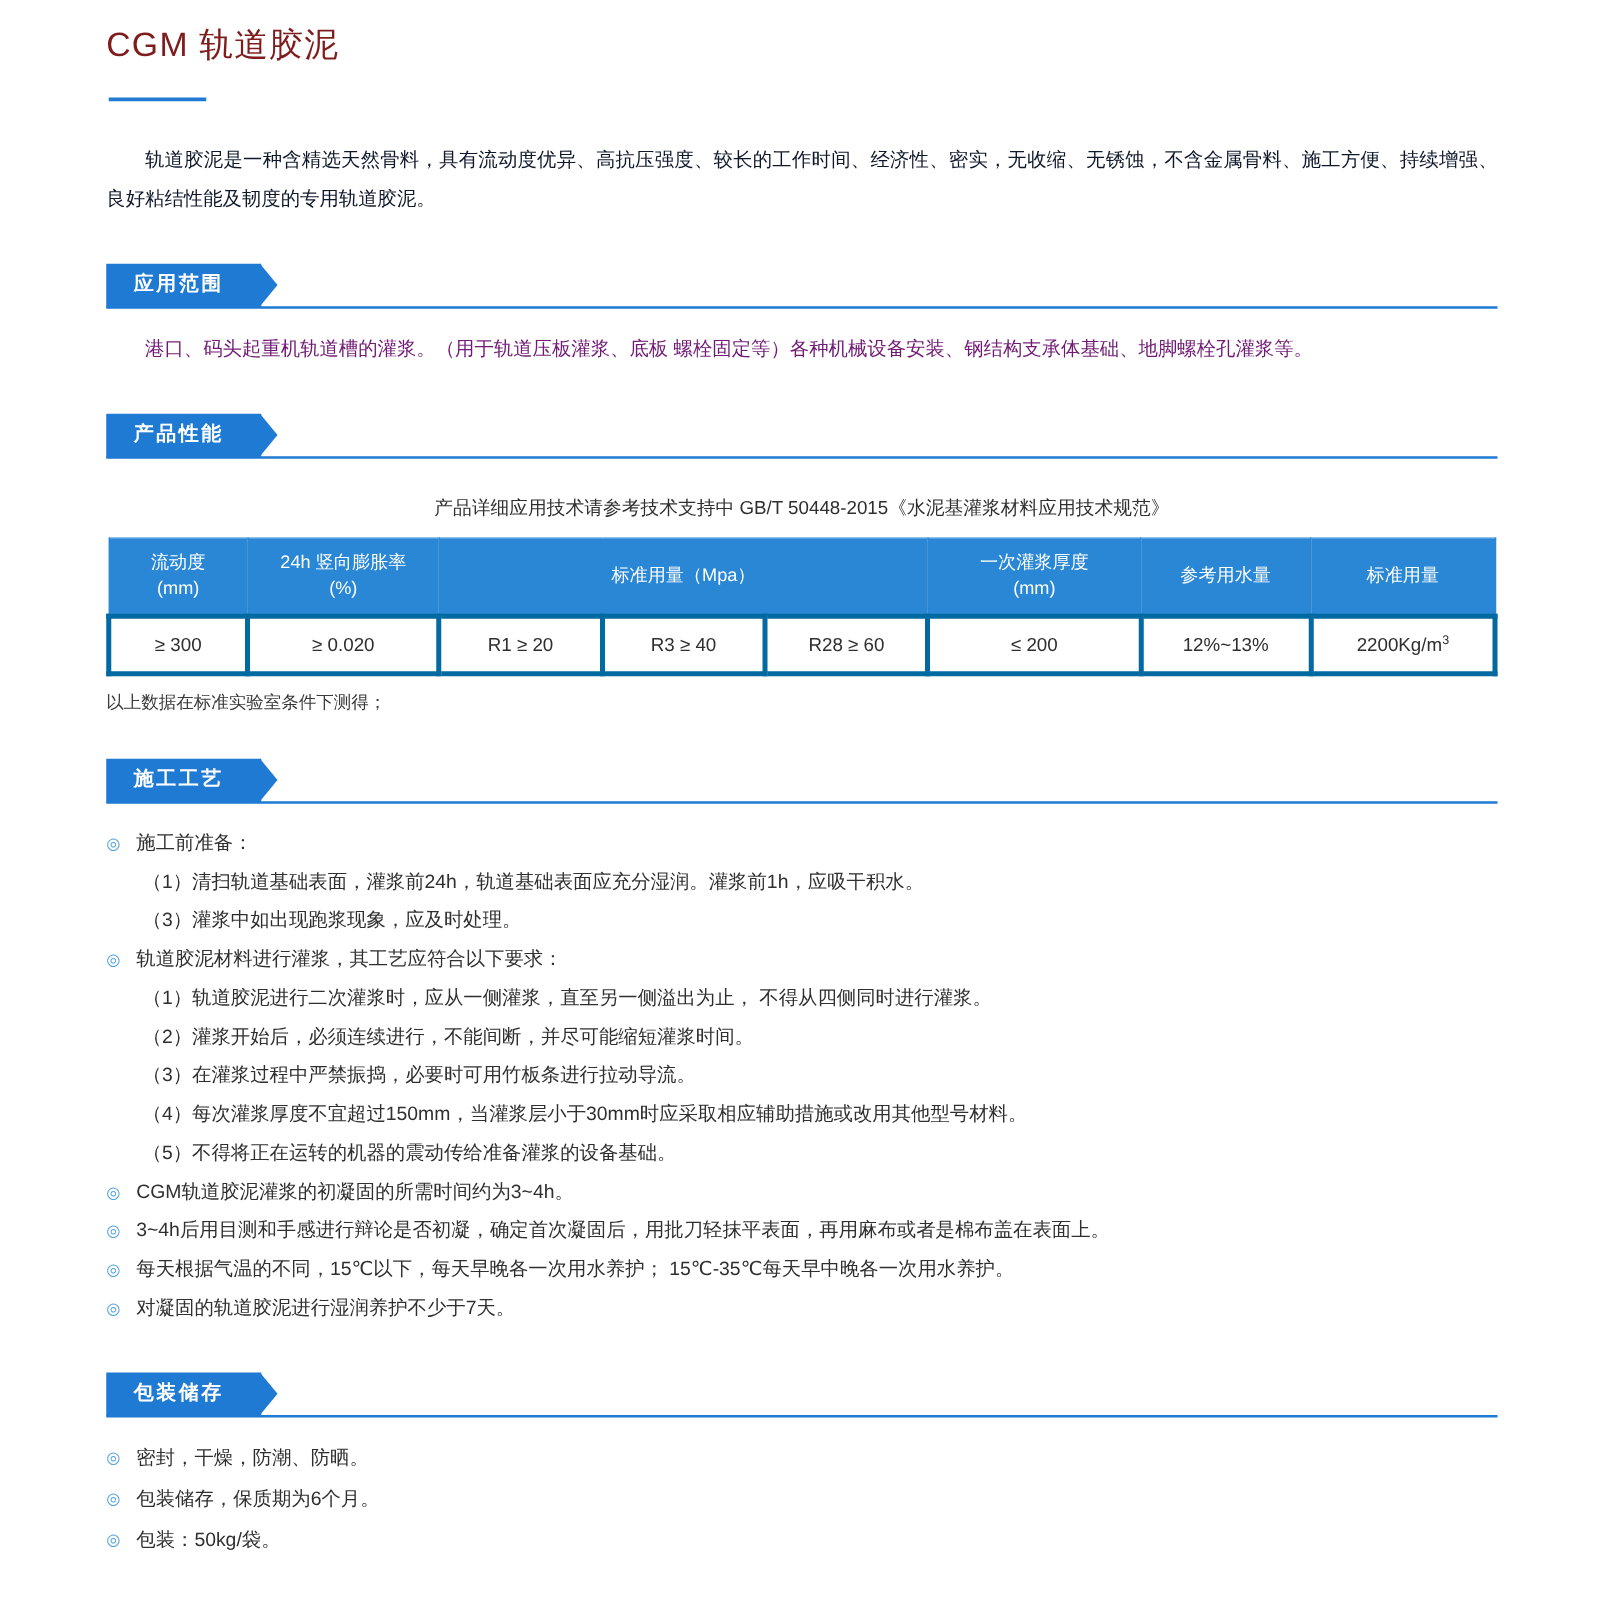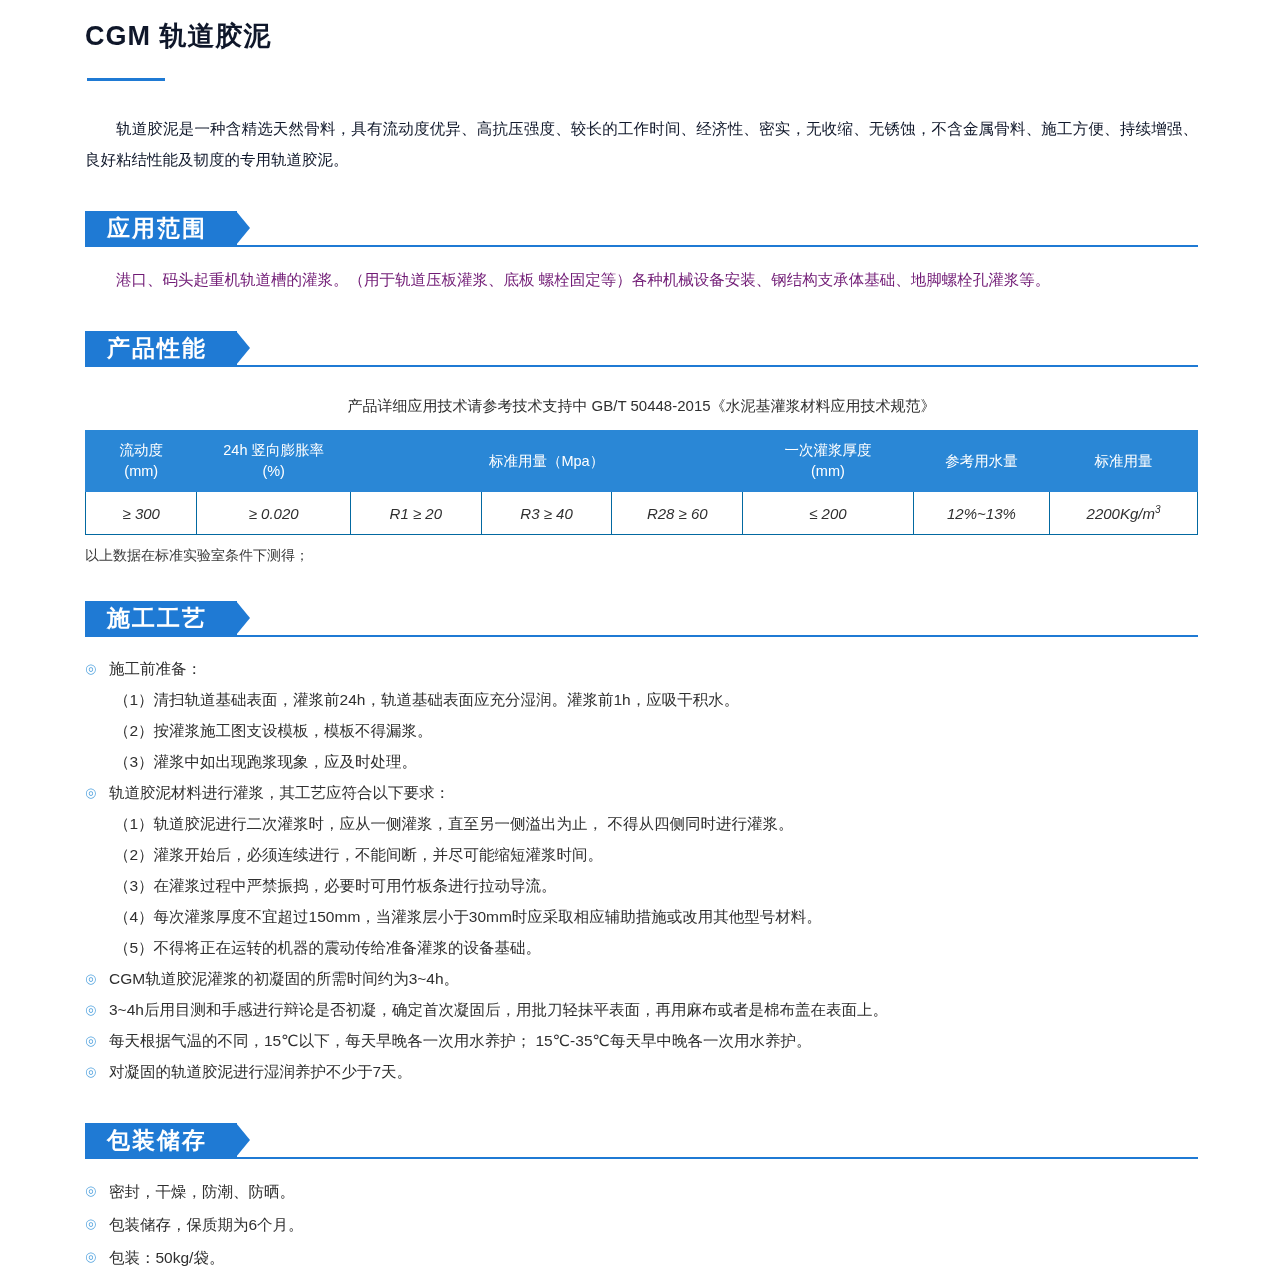--- a/index.html
+++ b/index.html
@@ -18,22 +18,22 @@
     position: relative;
     width: 1283px;
     min-height: 1280px;
     box-sizing: border-box;
     padding: 0 85px 40px 85px;
   }
 
   
   .doc-title {
     font-size: 27px;
-    font-weight: bold;
-    color: #0f172a;
+    font-weight: normal;
+    color: #7f1d1d;
     letter-spacing: 1px;
     padding-top: 18px;
     margin: 0 0 0 0;
   }
   .title-rule {
     width: 78px;
     height: 3px;
     background: #1f7ad4;
     margin: 24px 0 0 2px;
   }
@@ -52,21 +52,21 @@
   .section-head {
     position: relative;
     margin-top: 36px;
     height: 36px;
   }
   .ribbon {
     position: relative;
     display: inline-block;
     background: #1f7ad4;
     color: #ffffff;
-    font-size: 23px;
+    font-size: 16px;
     font-weight: bold;
     letter-spacing: 2px;
     padding: 6px 30px 7px 22px;
     line-height: 22px;
     z-index: 2;
   }
   .ribbon::after {
     content: "";
     position: absolute;
     right: -13px;
@@ -114,27 +114,26 @@
     color: #ffffff;
     font-size: 14.5px;
     font-weight: normal;
     line-height: 21px;
     padding: 9px 4px;
     border: 1px solid #2a87d6;
     text-align: center;
     vertical-align: middle;
   }
   table.perf td {
-    border: 1px solid #0369a1;
+    border: 4px solid #0369a1;
     font-size: 15px;
     text-align: center;
     padding: 12px 4px;
     color: #2f2f2f;
     vertical-align: middle;
-    font-style: italic;
   }
   .col-1 { width: 9.8%; }
   .col-2 { width: 13.5%; }
   .col-3 { width: 11.5%; }
   .col-4 { width: 11.5%; }
   .col-5 { width: 11.5%; }
   .col-6 { width: 15%; }
   .col-7 { width: 12%; }
   .col-8 { width: 13%; }
   .table-foot {
@@ -248,24 +247,20 @@
       <div class="li">
         <span class="bullet">◎</span>
         <span class="txt">施工前准备：</span>
       </div>
       <div class="li sub">
         <span class="bullet"></span>
         <span class="txt">（1）清扫轨道基础表面，灌浆前24h，轨道基础表面应充分湿润。灌浆前1h，应吸干积水。</span>
       </div>
       <div class="li sub">
         <span class="bullet"></span>
-        <span class="txt">（2）按灌浆施工图支设模板，模板不得漏浆。</span>
-      </div>
-      <div class="li sub">
-        <span class="bullet"></span>
         <span class="txt">（3）灌浆中如出现跑浆现象，应及时处理。</span>
       </div>
       <div class="li">
         <span class="bullet">◎</span>
         <span class="txt">轨道胶泥材料进行灌浆，其工艺应符合以下要求：</span>
       </div>
       <div class="li sub">
         <span class="bullet"></span>
         <span class="txt">（1）轨道胶泥进行二次灌浆时，应从一侧灌浆，直至另一侧溢出为止， 不得从四侧同时进行灌浆。</span>
       </div>

